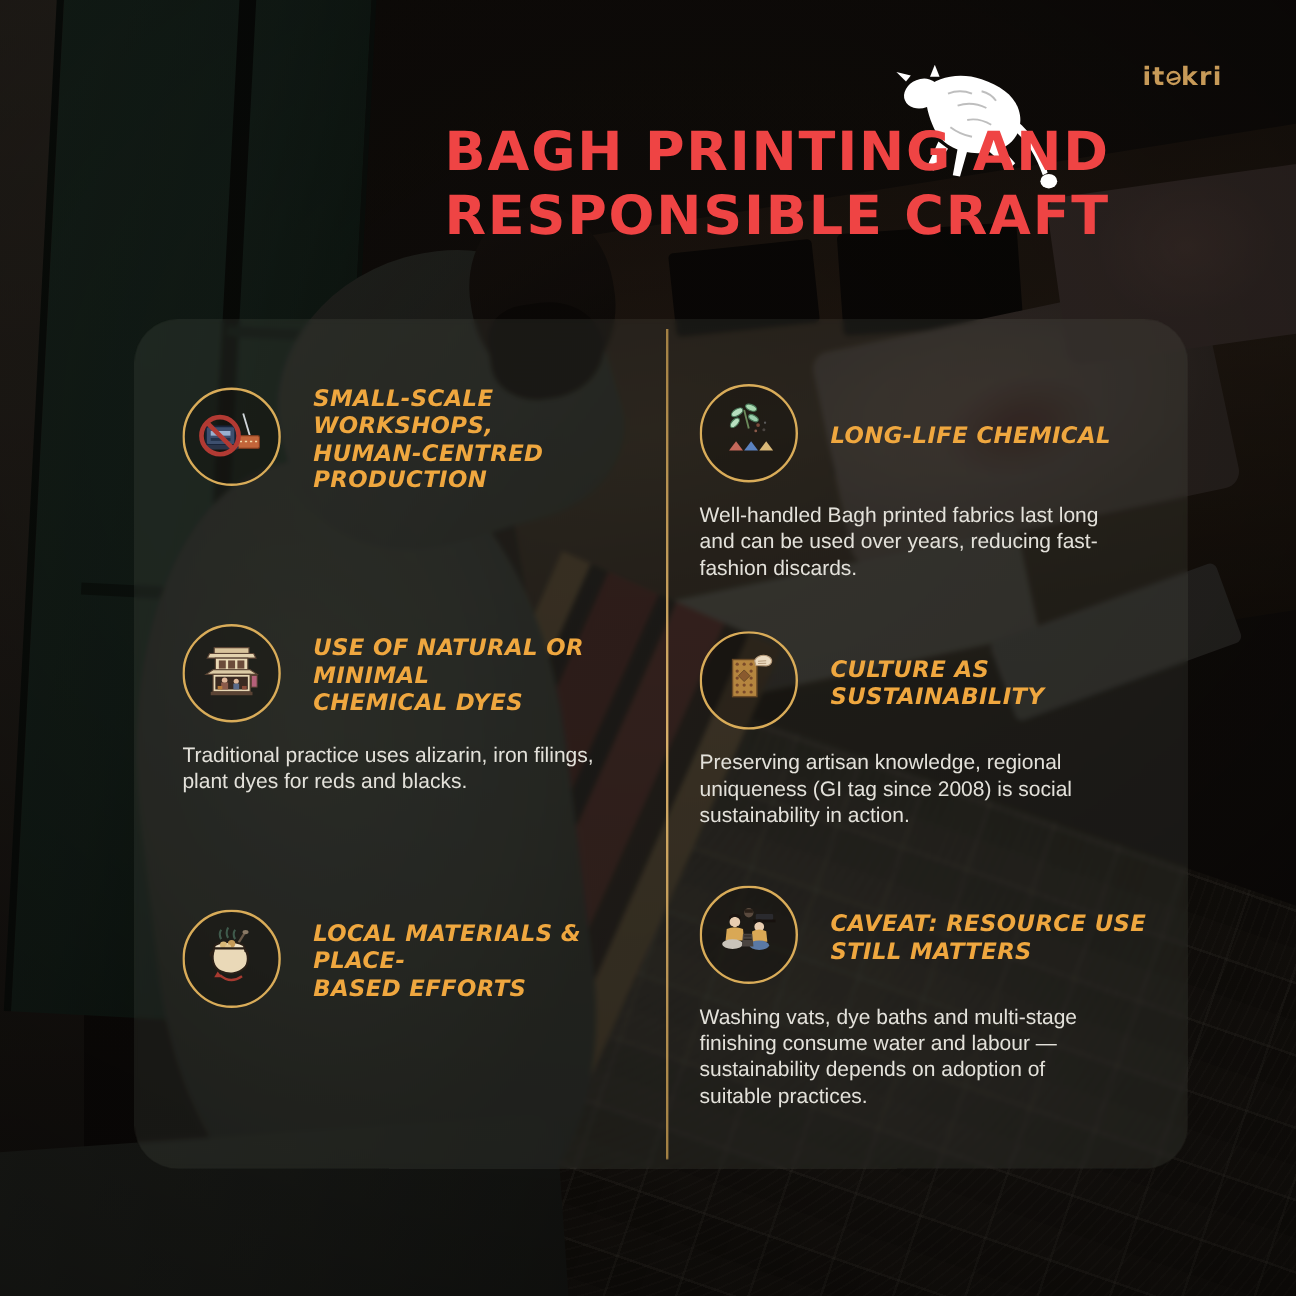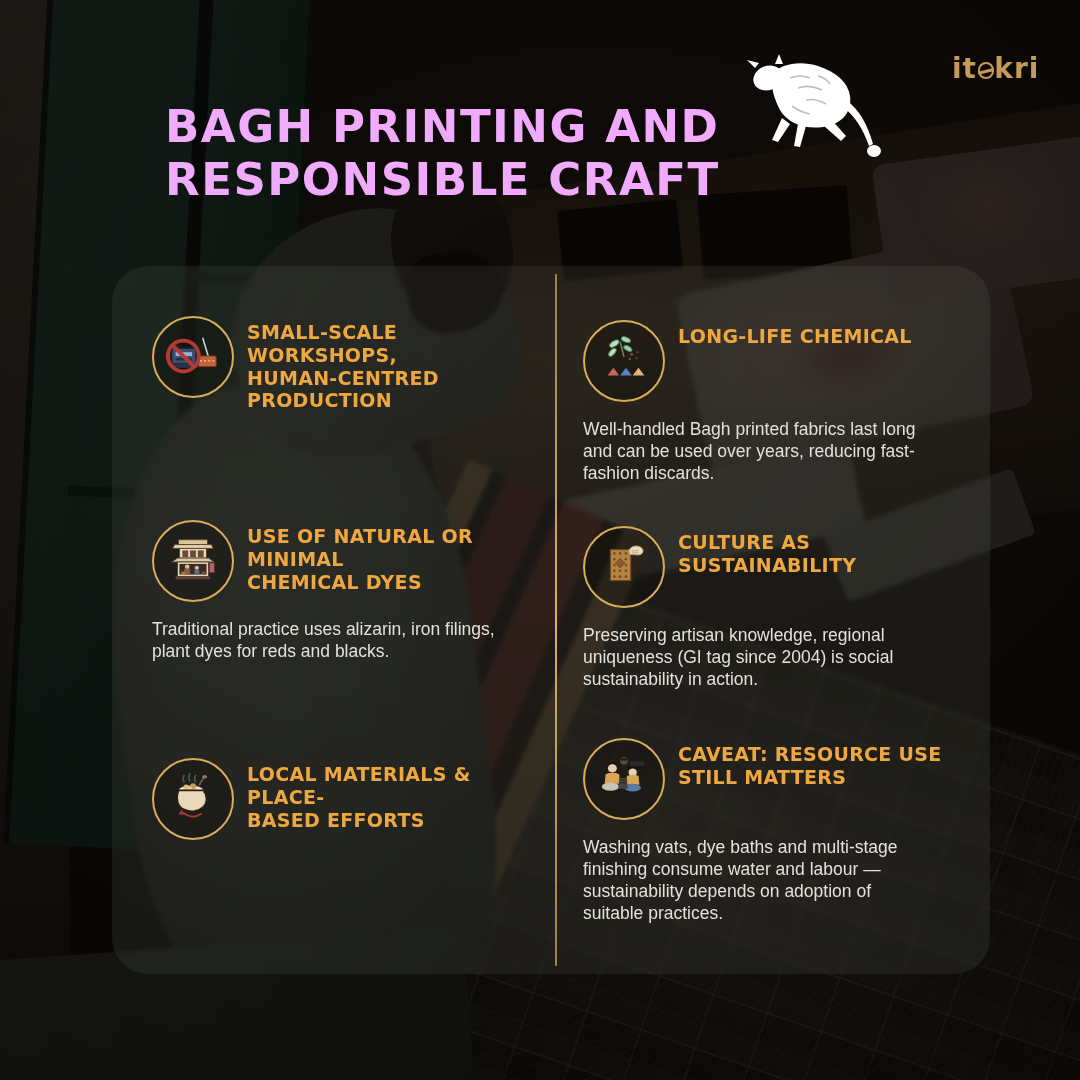--- a/index.html
+++ b/index.html
@@ -51,39 +51,39 @@
   .man-head{left:392px;top:172px;width:120px;height:150px;border-radius:48%;transform:rotate(-10deg);
       background:linear-gradient(160deg,#2b211a 0%,#221a14 50%,#17110d 100%);}
   .man-beard{left:408px;top:252px;width:95px;height:80px;border-radius:40% 60% 60% 50%;background:#120d0a;transform:rotate(-8deg);}
   .cloth-bottom{left:-30px;top:945px;width:500px;height:180px;transform:rotate(-4deg);border-radius:24px;
       background:linear-gradient(120deg,#4e564c 0%,#454d44 50%,#343a33 100%);}
   .overlay{inset:0;background:
       radial-gradient(125% 95% at 50% 32%, rgba(0,0,0,0.30) 0%, rgba(0,0,0,0.62) 100%),
       linear-gradient(180deg, rgba(12,9,7,0.50) 0%, rgba(12,9,7,0.55) 100%);}
 
   
-  .logo{position:absolute;left:952px;top:52px;color:#c79a58;font-weight:bold;font-size:28px;
+  .logo{position:absolute;left:952px;top:52px;color:#c79a58;font-weight:bold;font-size:21px;
         letter-spacing:1px;font-family:"DejaVu Sans",sans-serif;}
   .logo-o{display:inline-block;width:0.58em;height:0.58em;border:0.10em solid #c79a58;border-radius:50%;
         position:relative;top:0.02em;margin:0 0.02em;box-sizing:border-box;}
   .logo-o::after{content:"";position:absolute;left:-0.05em;right:-0.05em;top:45%;height:0.10em;background:#c79a58;transform:rotate(-14deg);}
 
-  .title{position:absolute;left:165px;top:100px;width:760px;margin:0;text-align:left;
+  .title{position:absolute;left:165px;top:100px;width:760px;margin:0;text-align:right;
          font-family:"DejaVu Sans",sans-serif;font-weight:bold;font-size:45px;line-height:1.18;
-         letter-spacing:1.5px;color:#f0abfc;white-space:pre-line;}
+         letter-spacing:1.5px;color:#ef4444;white-space:pre-line;}
 
   .animal{position:absolute;left:742px;top:52px;width:152px;height:118px;}
 
   .panel{position:absolute;left:112px;top:266px;width:878px;height:708px;border-radius:36px;
          background:rgba(135,138,126,0.13);backdrop-filter:blur(2px);}
   .divider{position:absolute;left:555px;top:274px;width:2px;height:692px;
          background:linear-gradient(180deg,rgba(185,145,75,.85),rgba(226,183,110,.95),rgba(185,145,75,.85));}
 
   .card{position:absolute;}
-  .card .icon-row{display:flex;gap:13px;align-items:flex-start;}
+  .card .icon-row{display:flex;gap:27px;align-items:center;font-style:italic;}
   .icon-circle{flex:0 0 auto;width:78px;height:78px;border:2px solid #d9ac59;border-radius:50%;
         background:rgba(12,10,8,0.30);display:flex;align-items:center;justify-content:center;}
   .icon-circle svg{width:58px;height:58px;}
   .card h2{margin:5px 0 0;font-family:"DejaVu Sans",sans-serif;font-weight:bold;font-size:19px;
         line-height:1.2;letter-spacing:0.3px;color:#efa73f;white-space:pre-line;}
   .card p{margin:17px 0 0;font-size:17.5px;line-height:1.25;color:#e3e1da;white-space:pre-line;}
   .l1{left:152px;top:316px;width:400px;}
   .r1{left:583px;top:320px;width:392px;}
   .l2{left:152px;top:520px;width:400px;}
   .r2{left:583px;top:526px;width:392px;}
@@ -251,21 +251,21 @@
           <polygon points="26,21 31,26 26,31 21,26" fill="#8a5a2e" stroke="#6a4a26" stroke-width="0.8"></polygon>
           <path d="M35 13 C37 8 44 7 48 10 C51 12.5 50 17 45 17.5 L36 17 Z" fill="#ecdcc2" stroke="#b59a7a" stroke-width="1"></path>
           <path d="M38 13.5 L45 13" stroke="#b59a7a" stroke-width="0.9" fill="none"></path>
           <path d="M38 15.5 L45 15.2" stroke="#b59a7a" stroke-width="0.9" fill="none"></path>
         </svg>
       </div>
       <h2>CULTURE AS
 SUSTAINABILITY</h2>
     </div>
     <p>Preserving artisan knowledge, regional
-uniqueness (GI tag since 2004) is social
+uniqueness (GI tag since 2008) is social
 sustainability in action.</p>
   </section>
 
   <section class="card l3">
     <div class="icon-row">
       <div class="icon-circle">
         <svg viewBox="0 0 60 60">
           <path d="M21 5 q-2.5 4 0 8" stroke="#3f5a4c" stroke-width="1.8" fill="none"></path>
           <path d="M27 3 q-2.5 5 0 9" stroke="#3f5a4c" stroke-width="1.8" fill="none"></path>
           <path d="M33 5 q-2.5 4 0 8" stroke="#3f5a4c" stroke-width="1.8" fill="none"></path>

